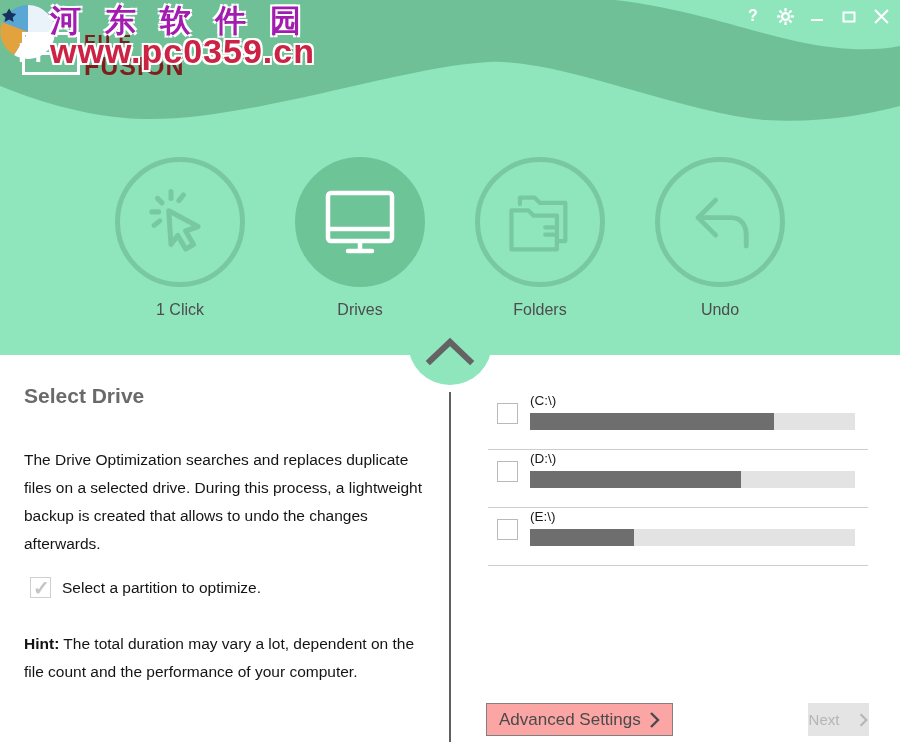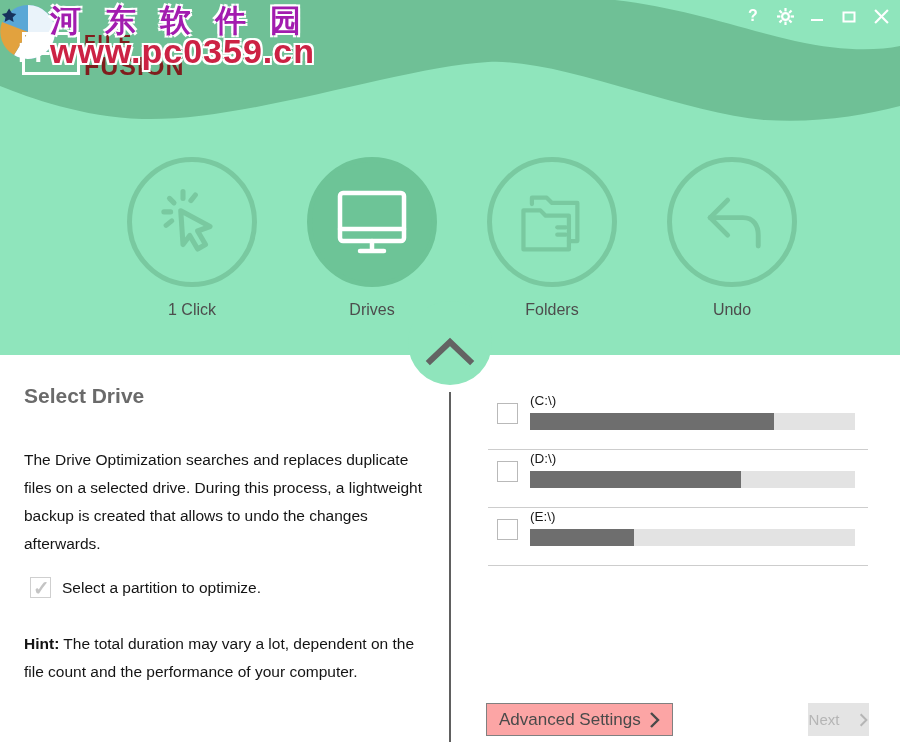--- a/index.html
+++ b/index.html
@@ -23,21 +23,21 @@
   .logo-fusion { font-size:25px; letter-spacing:1px; margin-top:3px; }
 
   
   .watermark { position:absolute; left:50px; top:0; z-index:20; pointer-events:none; }
   .wm1 { font-size:31px; font-weight:bold; color:#a21caf; letter-spacing:24px; white-space:nowrap;
          text-shadow:-2px -2px 0 #fff, 2px -2px 0 #fff, -2px 2px 0 #fff, 2px 2px 0 #fff; }
   .wm2 { font-size:34px; font-weight:bold; color:#cc2244; letter-spacing:1px; margin-top:-10px; white-space:nowrap;
          text-shadow:-2px -2px 0 #fff, 2px -2px 0 #fff, -2px 2px 0 #fff, 2px 2px 0 #fff; }
 
   
-  .nav { position:absolute; left:12px; top:157px; width:832px; height:170px; }
+  .nav { position:absolute; left:0; top:157px; width:832px; height:170px; }
   .nav-item { position:absolute; width:130px; text-align:center; cursor:pointer; }
   .nav-circle { width:130px; height:130px; border-radius:50%; border:5px solid var(--circle-stroke);
                 display:flex; align-items:center; justify-content:center; color:var(--circle-stroke); }
   .nav-item.selected .nav-circle { background:var(--circle-fill); border-color:var(--circle-fill); color:#fff; }
   .nav-label { margin-top:14px; font-size:16px; color:#4d4d4d; }
 
   
   .bump { position:absolute; left:408px; top:301px; width:84px; height:84px; border-radius:50%;
           background:var(--green-light); z-index:2; }
   .bump-chevron { position:absolute; left:425px; top:336px; z-index:3; cursor:pointer; }

